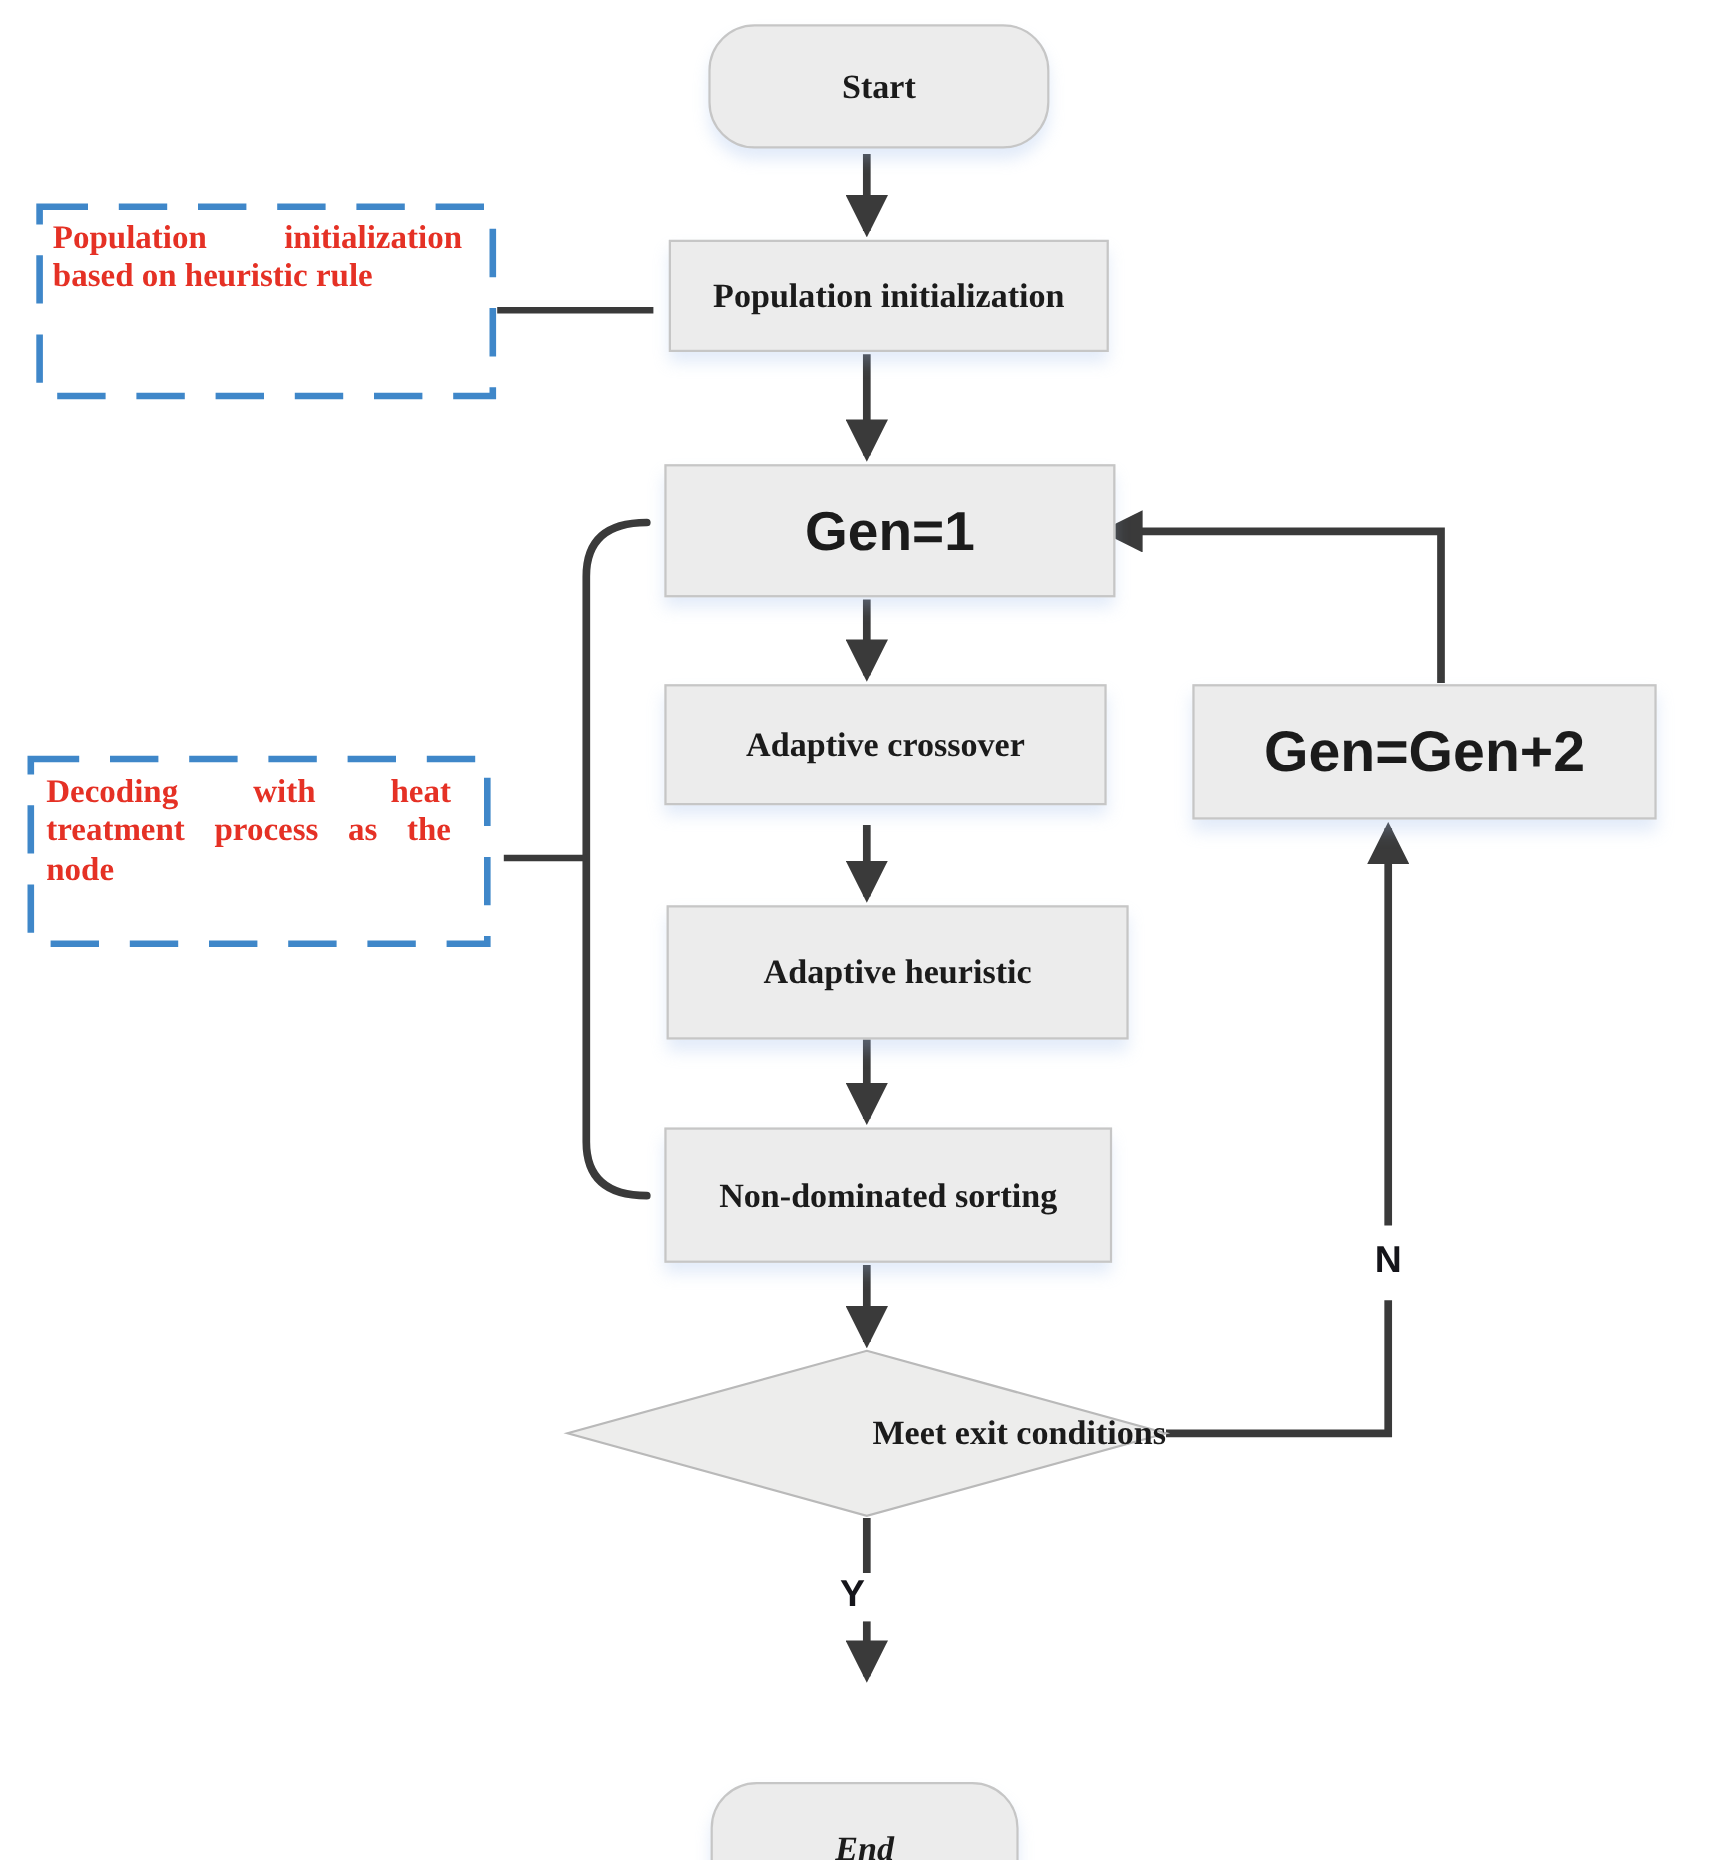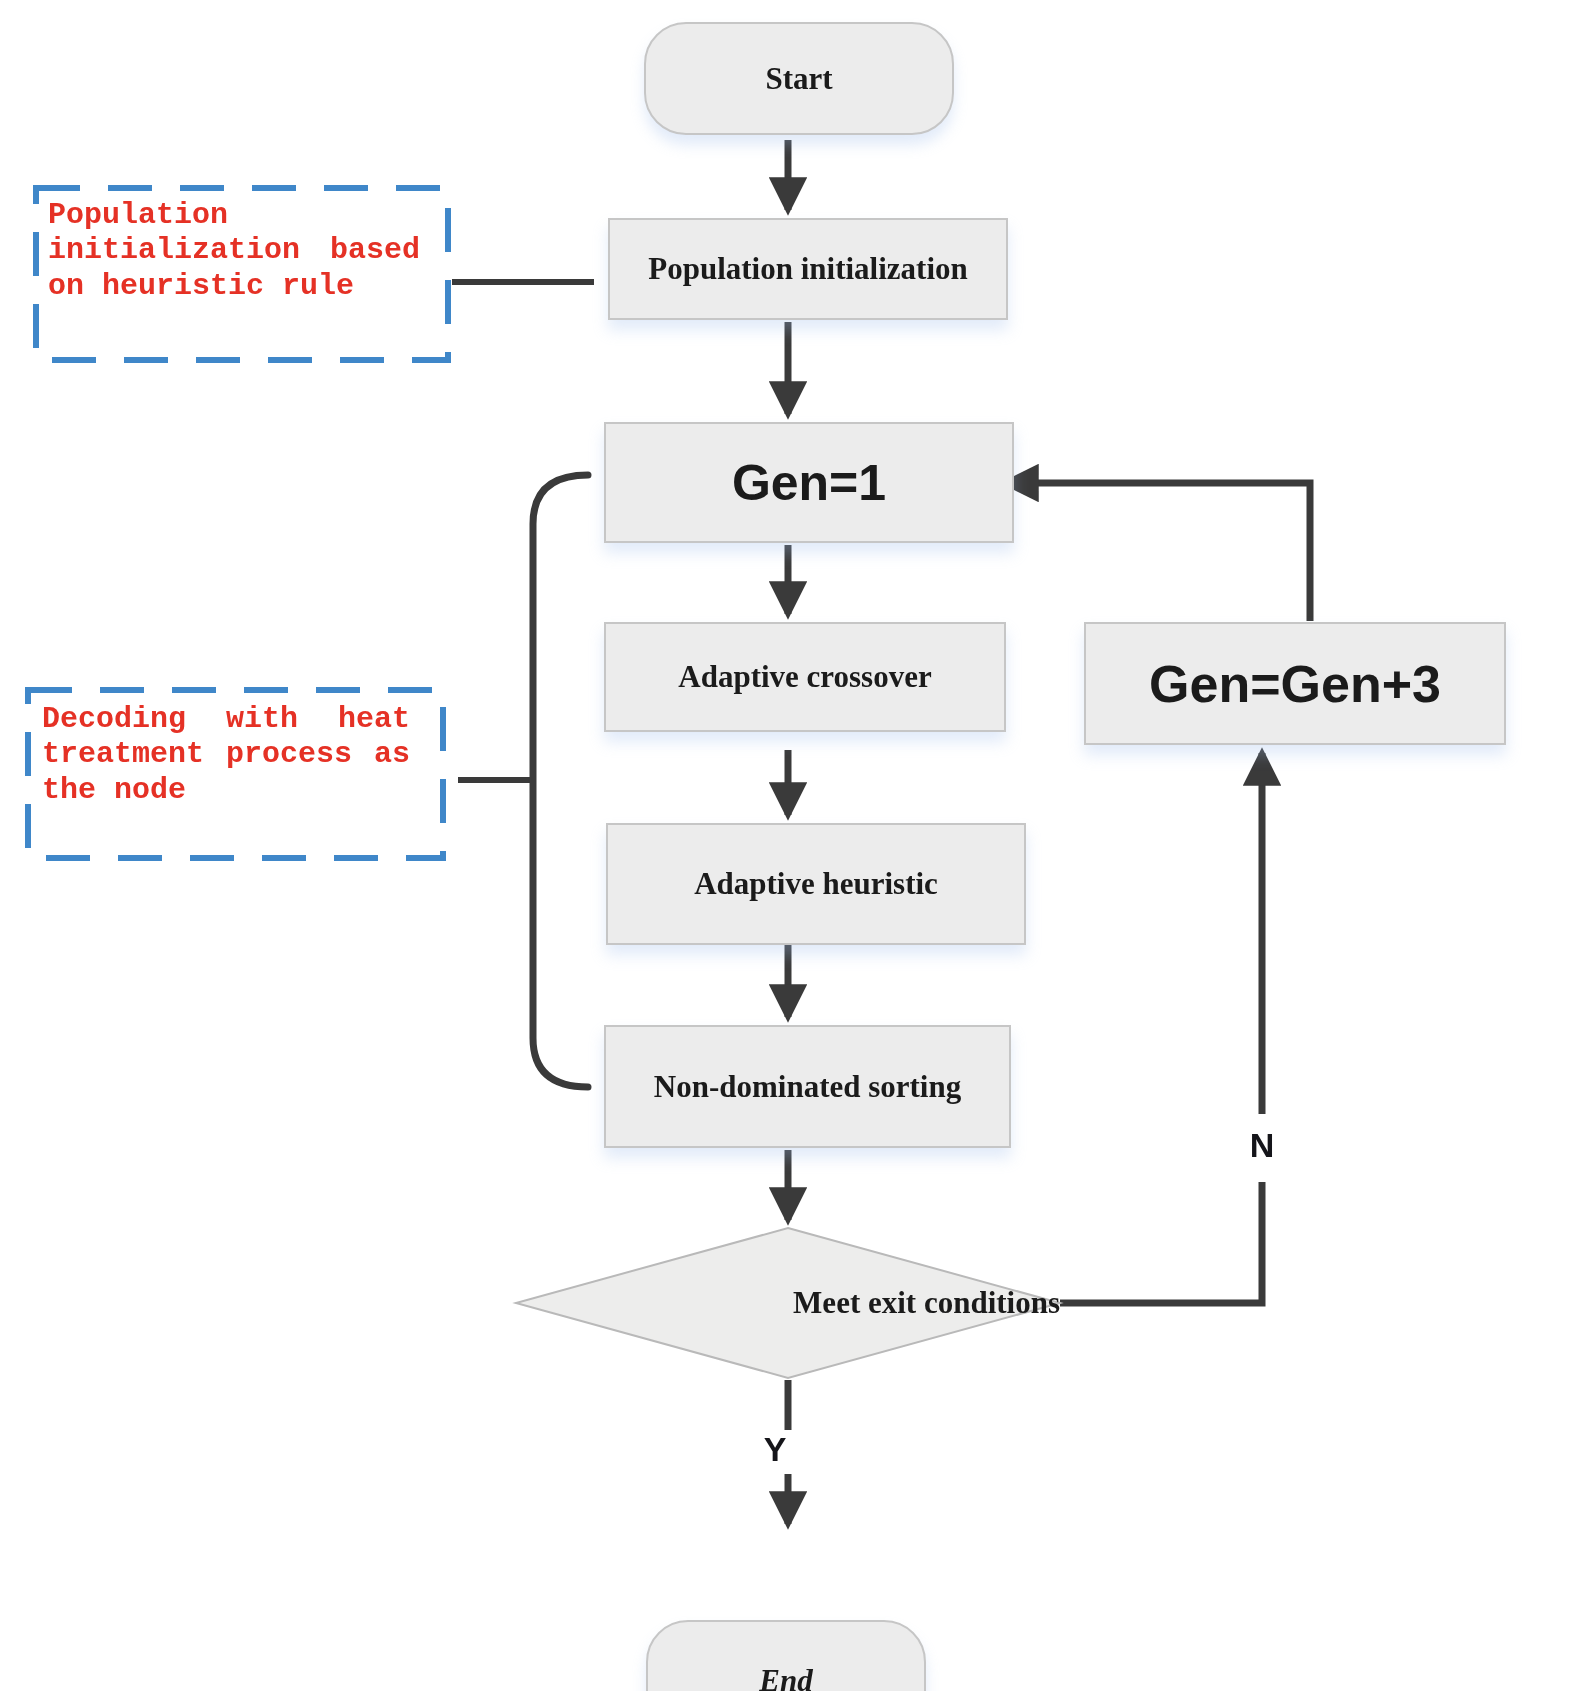--- a/index.html
+++ b/index.html
@@ -35,21 +35,21 @@
   }
   .edge-label{
     position:absolute;width:64px;text-align:center;
     font-family:"Liberation Sans", sans-serif;
     font-weight:700;font-size:34px;color:#15151a;
   }
   .annotation{
     position:absolute;
     color:var(--annotation-text,#e53125);
     font-size:30px;font-weight:700;line-height:1.18;
-    text-align:justify;text-justify:inter-word;font-family:Liberation Mono, monospace;
+    text-align:justify;text-justify:inter-word;
   }
 </style>
 </head>
 <body>
 
 <div id="canvas">
 
   <svg id="wires" viewBox="0 0 1574 1691">
     <defs>
       <marker id="ah" viewBox="0 0 10 10" refX="8.5" refY="5" markerWidth="5.5" markerHeight="5.5" orient="auto-start-reverse">
@@ -109,21 +109,21 @@
 
   <div class="node" style="left:588px;top:1025px;width:407px;height:123px;">
     <span>Non-dominated sorting</span>
   </div>
 
   <div class="diamond-label" style="left:516px;top:1228px;width:544px;height:150px;">
     <span>Meet exit conditions</span>
   </div>
 
   <div class="node gen" style="left:1068px;top:622px;width:422px;height:123px;font-size:52px;">
-    <span>Gen=Gen+3</span>
+    <span>Gen=Gen+2</span>
   </div>
 
   <div class="node terminal" style="left:630px;top:1620px;width:280px;height:121px;font-style:italic;">
     <span>End</span>
   </div>
 
   <div class="edge-label" style="left:743px;top:1430px;">Y</div>
   <div class="edge-label" style="left:1230px;top:1126px;">N</div>
 
   <div class="annotation" style="left:48px;top:198px;width:372px;">Population initialization based on heuristic rule</div>

